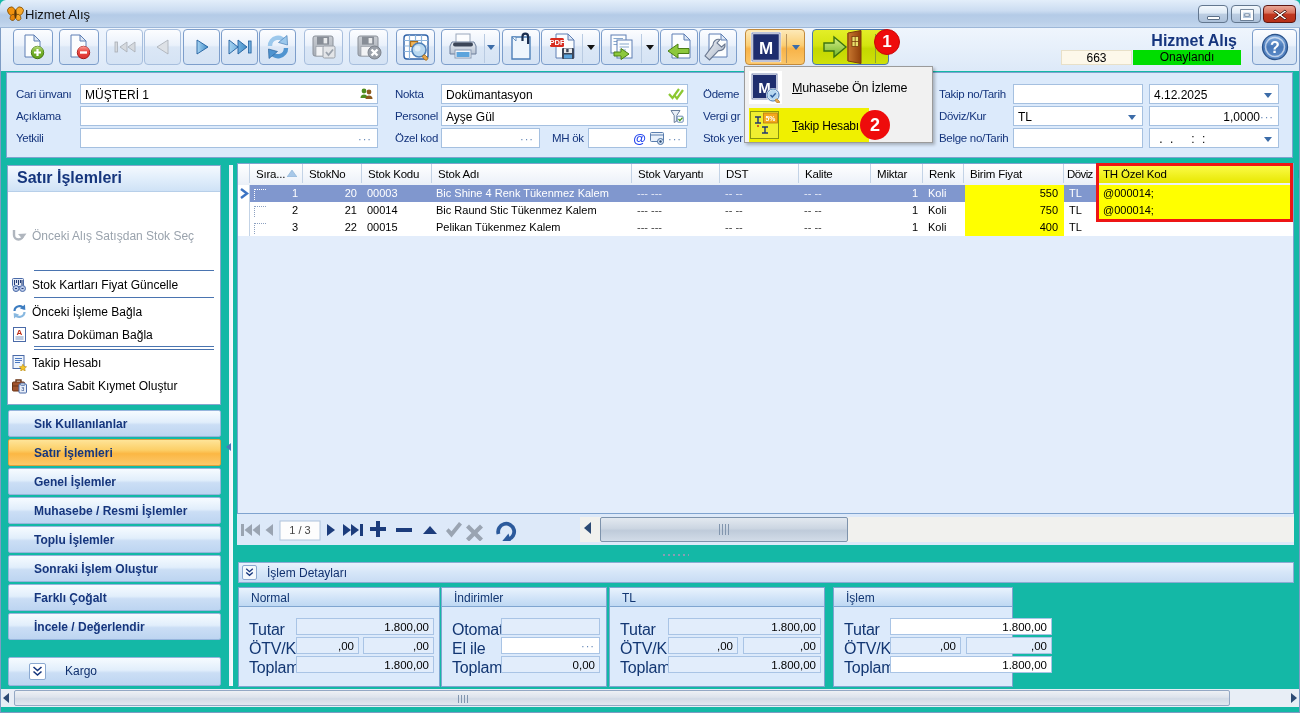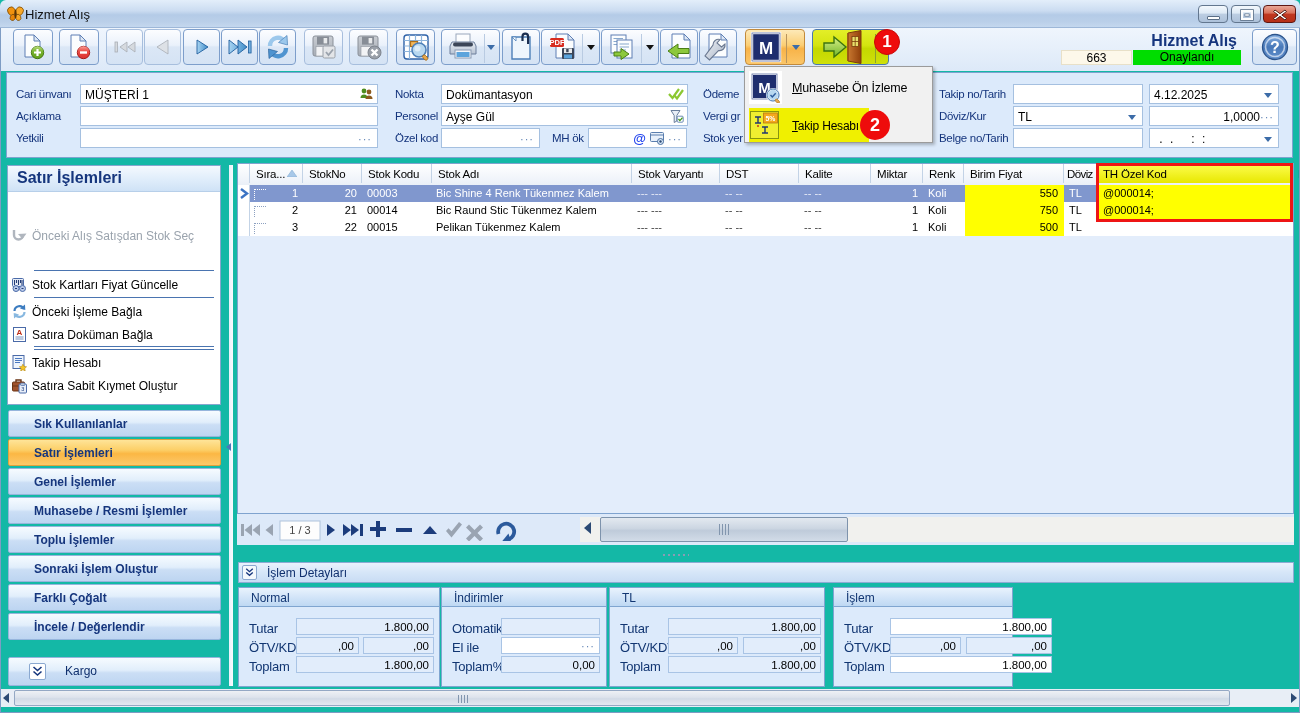--- a/index.html
+++ b/index.html
@@ -61,21 +61,21 @@
 .grow { position:absolute; left:0; width:1055px; height:17px; background:#fff; font-size:11px; color:#000; }
 .gc { position:absolute; top:2px; white-space:nowrap; }
 
 #navstrip { left:237px; top:514px; width:1057px; height:31px; background:#dde9f9; }
 #detailbar { left:238px; top:562px; width:1056px; height:21px;
   background:linear-gradient(180deg,#e9f2fd 0%,#d6e6f8 50%,#c8dcf4 100%); border:1px solid #8cabd4; }
 .panel { position:absolute; top:587px; height:100px; background:#dceafb; border:1px solid #7fa5d0; }
 .phdr { position:absolute; left:0; top:0; width:100%; height:19px;
   background:linear-gradient(180deg,#e9f3fd 0%,#d3e5f8 50%,#bed8f3 100%); border-bottom:1px solid #7fa5d0; }
 .phdr span { position:absolute; left:12px; top:3px; font-size:12px; color:#123672; }
-.plbl { position:absolute; font-size:13px; letter-spacing:-0.2px; color:#123672; white-space:nowrap; }
+.plbl { position:absolute; font-size:16px; letter-spacing:-0.2px; color:#123672; white-space:nowrap; }
 .pin { position:absolute; height:17px; background:#e2edfb; border:1px solid #a9c4e5; font-size:11.5px; color:#000; }
 .pin.wh { background:#fff; }
 .pin .v { position:absolute; right:4px; top:2px; }
 
 #menu { left:744px; top:66px; width:189px; height:77px; background:#f1f1f1;
   border:1px solid #9b9b9b; box-shadow:2px 2px 3px rgba(0,0,0,.25); }
 </style>
 </head>
 <body>
 <div id="win">
@@ -609,21 +609,21 @@
     <span class="gc" style="left:0;width:60px;text-align:right">3</span>
     <span class="gc" style="left:66px;width:53px;text-align:right">22</span>
     <span class="gc" style="left:129px">00015</span>
     <span class="gc" style="left:198px">Pelikan Tükenmez Kalem</span>
     <span class="gc" style="left:399px;color:#444">--- ---</span>
     <span class="gc" style="left:487px;color:#444">-- --</span>
     <span class="gc" style="left:566px;color:#444">-- --</span>
     <span class="gc" style="left:634px;width:46px;text-align:right">1</span>
     <span class="gc" style="left:690px">Koli</span>
     <div class="abs" style="left:727px;top:0;width:99px;height:17px;background:#ffff00">
-          <span class="gc" style="right:6px">500</span>
+          <span class="gc" style="right:6px">400</span>
         </div>
     <span class="gc" style="left:831px">TL</span>
   </div>
 
   <div class="abs" style="left:858px;top:-1px;width:197px;height:59px;border:3px solid #ee1515"></div>
 </div>
 
 <div class="abs" id="navstrip">
   <svg class="abs" style="left:3px;top:5px" width="285" height="22" viewBox="0 0 285 22">
     <g fill="#9aa4b2">

